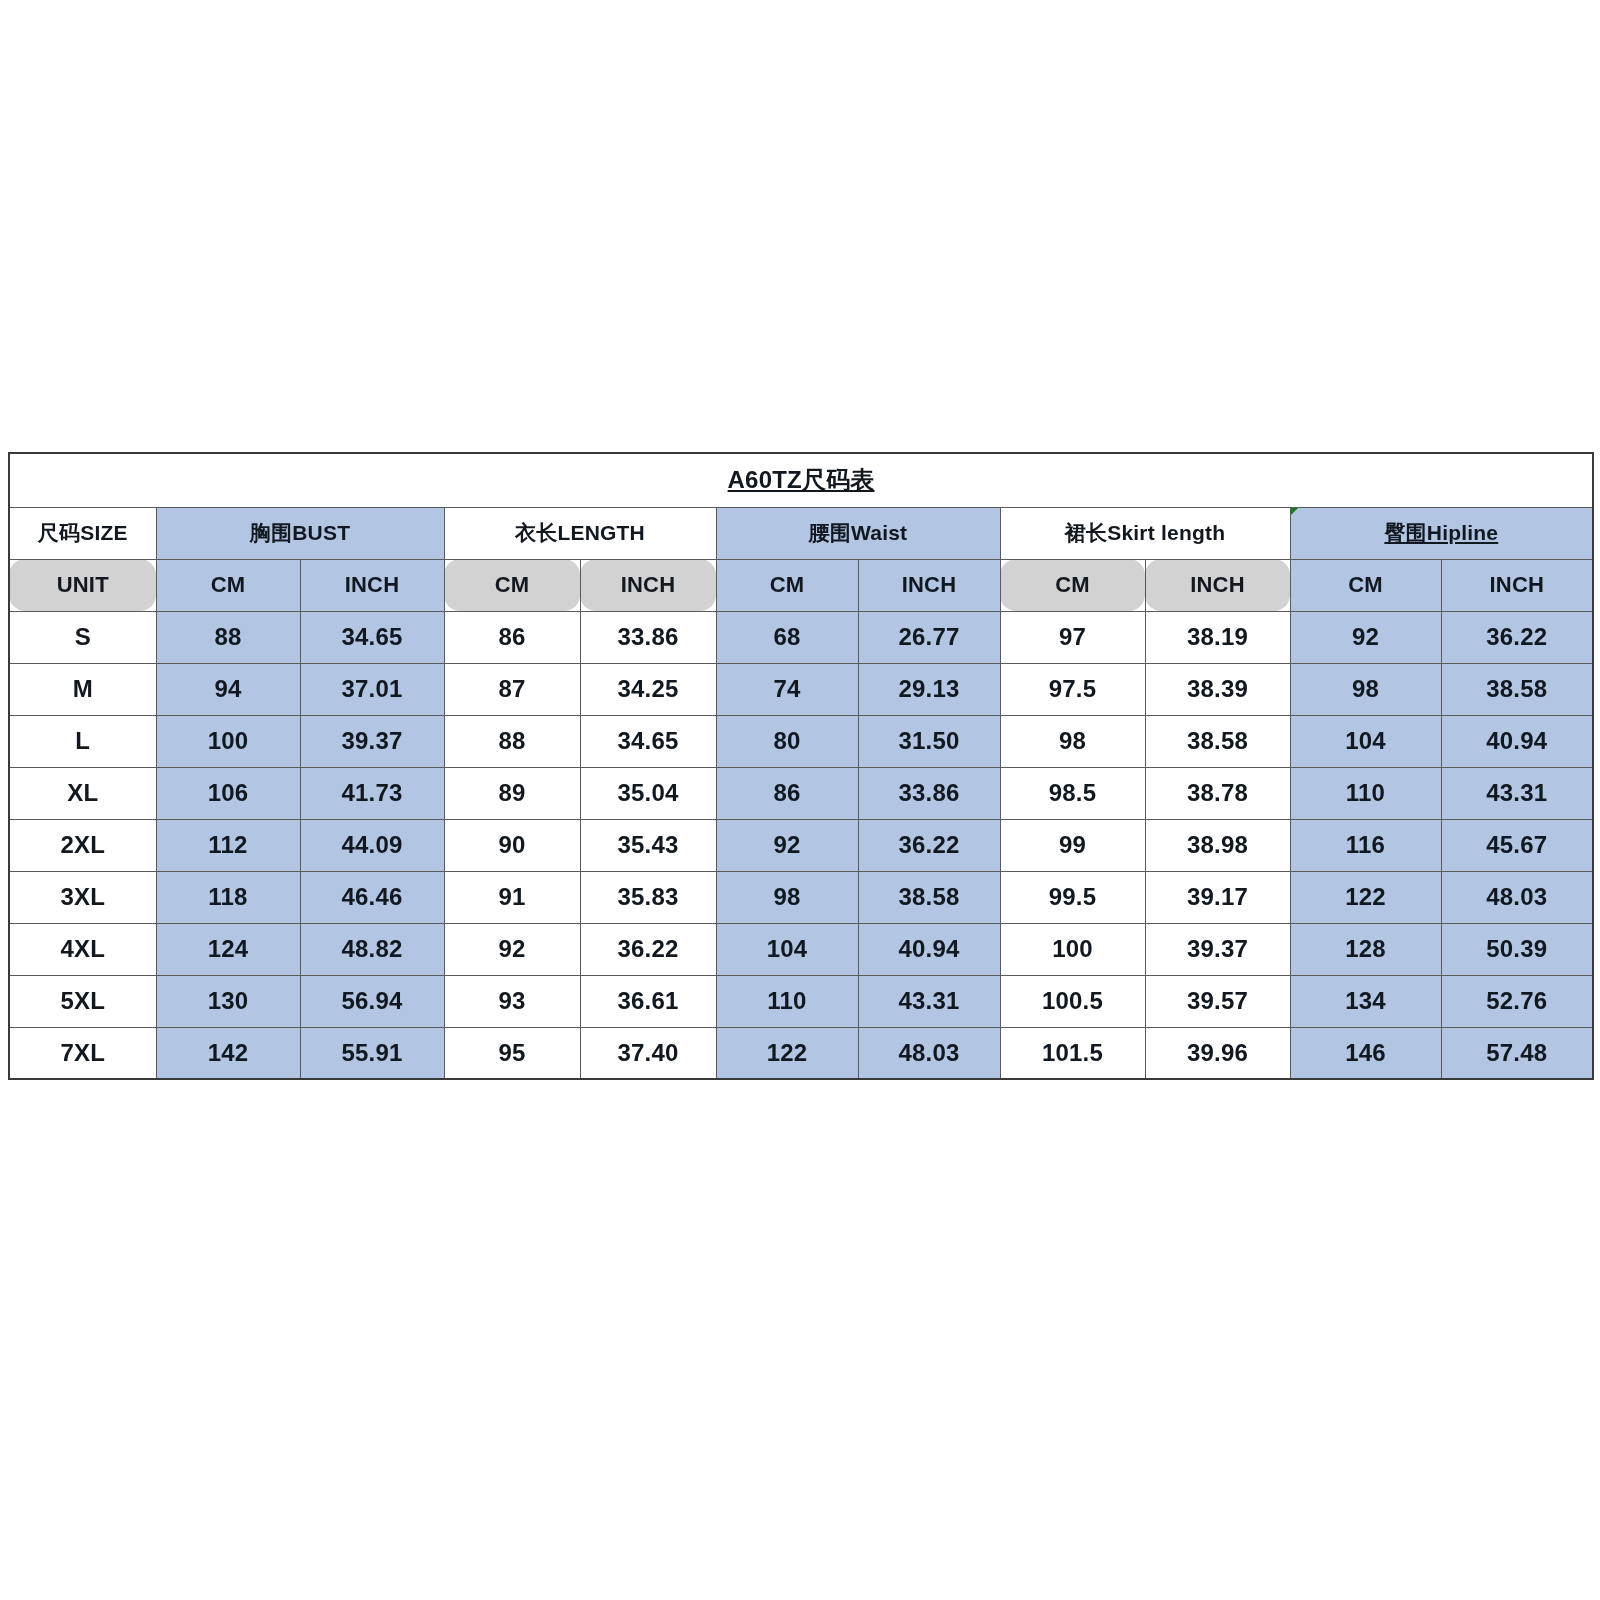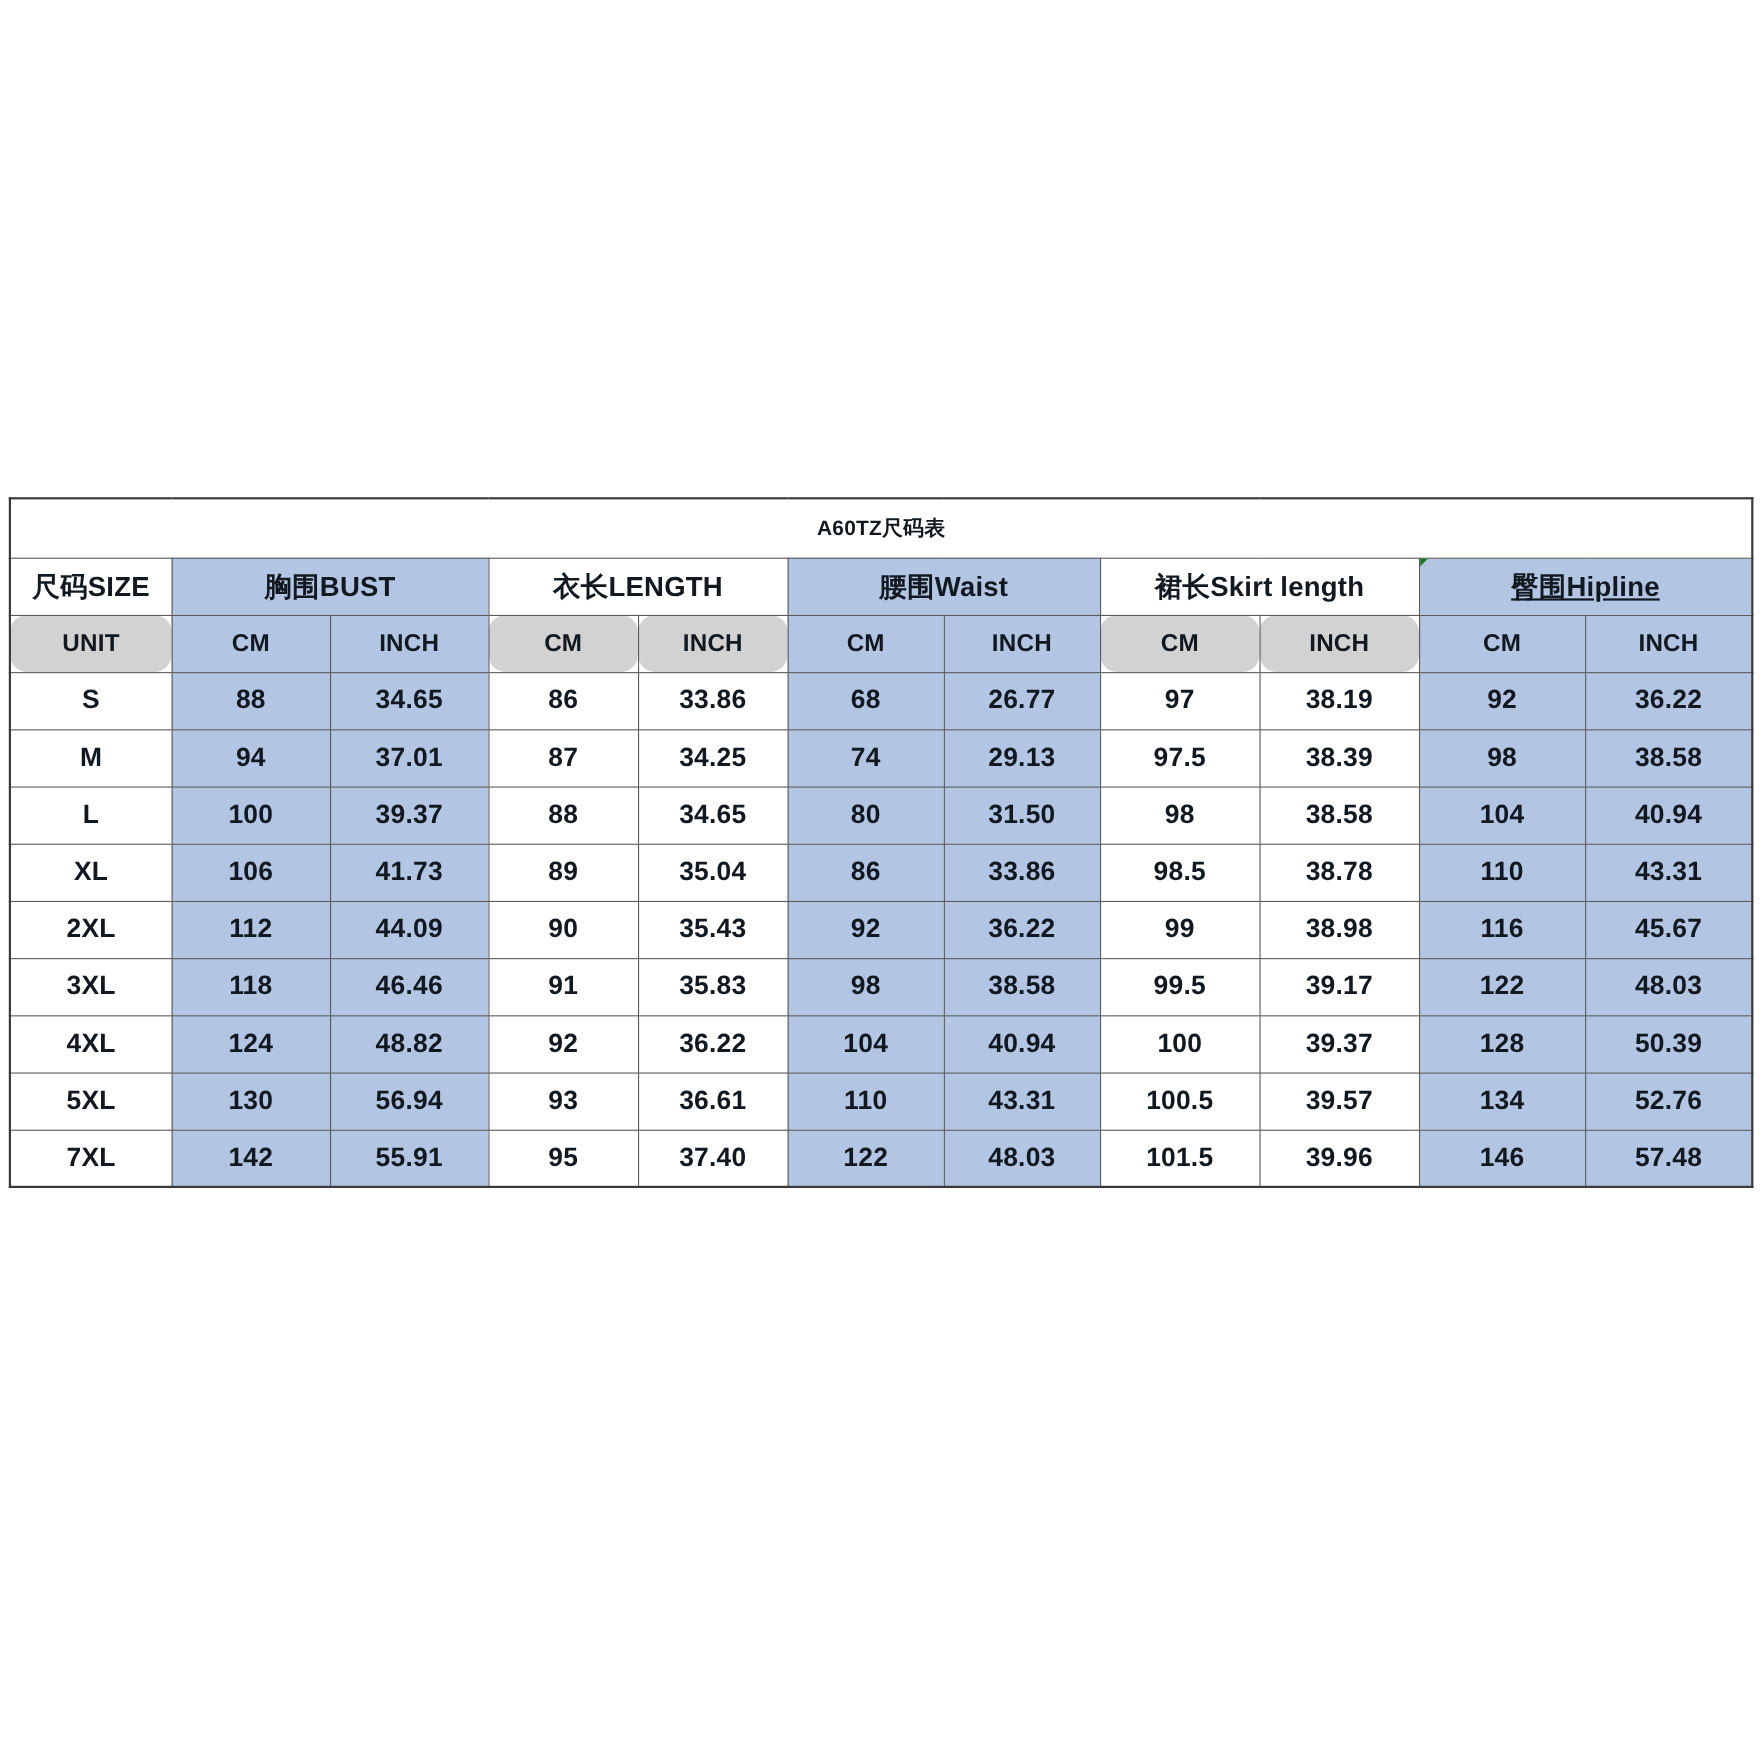--- a/index.html
+++ b/index.html
@@ -31,29 +31,30 @@
     text-align: center;
     vertical-align: middle;
     font-weight: bold;
     color: #11181f;
     background: #ffffff;
     letter-spacing: 0.2px;
   }
   
   td.title-cell {
     height: 54px;
-    font-size: 19px;
+    font-size: 24px;
     font-weight: bold;
     background: #ffffff;
     border-bottom: 1px solid #5a5a5a;
+    text-decoration: underline;
   }
   
   tr.group-row td {
     height: 52px;
-    font-size: 25px;
+    font-size: 21px;
   }
   
   tr.unit-row td {
     height: 52px;
     font-size: 22px;
   }
   
   tr.data-row td {
     height: 52px;
     font-size: 24px;

